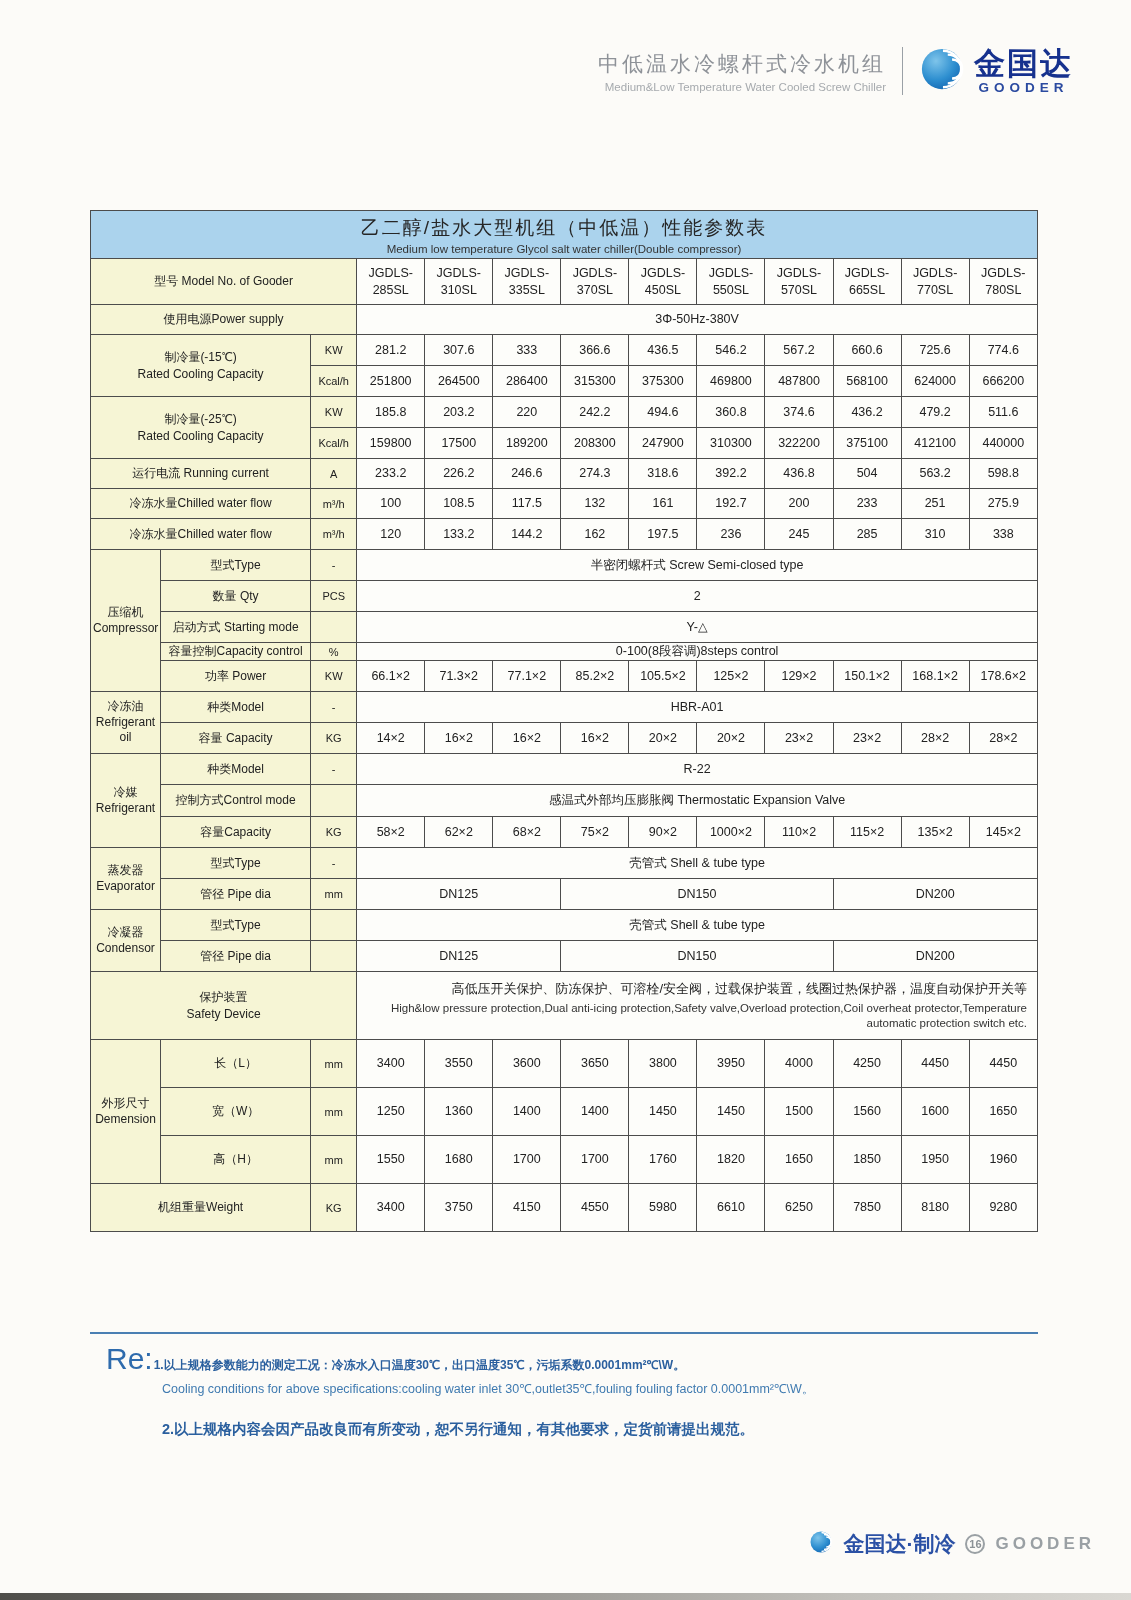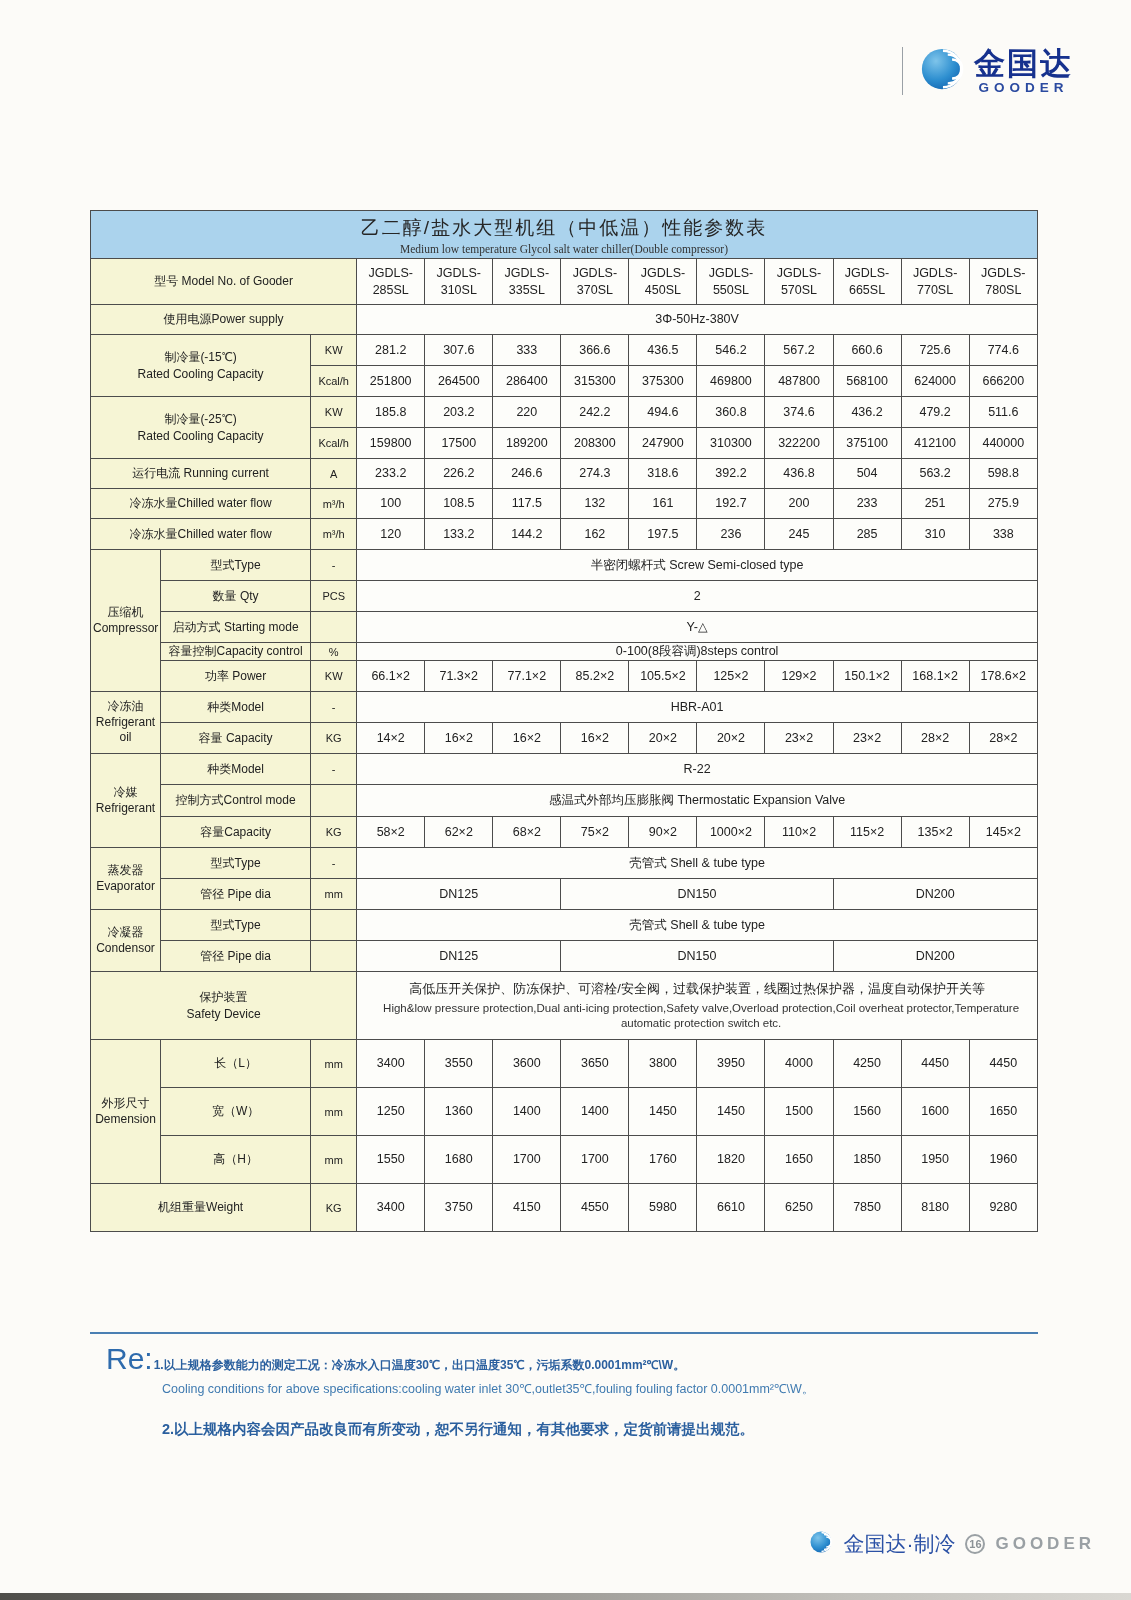--- a/index.html
+++ b/index.html
@@ -20,55 +20,59 @@
   .logo-texts { text-align:center; }
   .logo-cn { font-size:31px; font-weight:bold; color:#16318e; letter-spacing:2px; line-height:1; }
   .logo-en { font-size:13.5px; font-weight:bold; color:#2b4aa0; letter-spacing:5px; margin-top:1px; }
   
   table.spec { position:absolute; top:210px; left:90px; width:948px;
     border-collapse:collapse; table-layout:fixed; background:#fdfdfa; }
   td { border:1px solid #4c4c4c; text-align:center; vertical-align:middle;
     padding:0 2px; font-size:12.5px; color:#222; overflow:hidden; }
   td.title { background:#abd3ed; }
   td.title .ln0 { font-size:19px; letter-spacing:2px; color:#262626; }
-  td.title .ln1 { font-size:11.5px; margin-top:2px; color:#333;font-family:Liberation Serif, serif; }
+  td.title .ln1 { font-size:11.5px; margin-top:2px; color:#333; }
   td.group, td.label, td.unit { background:#f6f5d5; }
   td.group { font-size:12px; line-height:1.3; }
   td.label { font-size:12px; line-height:1.35; }
   td.unit  { font-size:11px; }
   td.val   { font-size:12.5px; line-height:1.3; background:#fdfdfa; }
-  td.safety { text-align:center; padding:8px 10px; }
+  td.safety { text-align:right; padding:8px 10px; }
   td.safety .ln0 { font-size:13px; margin-bottom:3px; }
   td.safety .ln1 { font-size:11.5px; line-height:1.3; color:#333;margin-left:8px; }
   
   .notes-rule { position:absolute; left:90px; top:1332px; width:948px; height:2px; background:#4a7fb3; }
   .notes { position:absolute; left:106px; top:1342px; width:950px; }
   .note1 { display:flex; align-items:baseline; }
   .re { font-size:30px; color:#2e6bad; margin-right:1px; }
   .n1cn { font-size:12px; font-weight:bold; color:#2a5f9e; }
   .n1en { font-size:12.5px; color:#3f7ab0; margin-left:56px; margin-top:4px; }
   .note2 { margin-left:56px; margin-top:22px; }
   .n2cn { font-size:14.5px; font-weight:bold; color:#2a5f9e; }
   .n2en { font-size:12.5px; color:#3f7ab0; margin-top:6px; }
   
   .footer { position:absolute; top:1530px; right:36px; display:flex; align-items:center; gap:10px; }
-  .footer-cn { font-size:21px; font-weight:normal; color:#2b51a5; }
+  .footer-cn { font-size:21px; font-weight:bold; color:#2b51a5; }
   .badge { width:20px; height:20px; border-radius:50%; border:2px solid #9aa0a4;
     color:#8c9296; font-size:11px; font-weight:bold;
     display:inline-flex; align-items:center; justify-content:center; }
   .footer-en { font-size:17px; font-weight:bold; color:#9aa0a4; letter-spacing:4px; }
   .bottom-bar { position:absolute; bottom:0; left:0; width:100%; height:7px;
     background:linear-gradient(90deg,#4e4d49,#8a8884 35%,#c2c0bb 75%,#dad8d3); }
 </style>
 </head>
 <body>
 
 <div class="page">
 
   <div class="header">
+    <div class="header-titles">
+      <div class="header-cn">中低温水冷螺杆式冷水机组</div>
+      <div class="header-en">Medium&amp;Low Temperature Water Cooled Screw Chiller</div>
+    </div>
     <div class="header-divider"></div>
     <div class="logo">
       <span>
         <svg width="46" height="46" viewBox="0 0 48 48">
           <defs>
             <radialGradient id="g1" cx="35%" cy="30%" r="85%">
               <stop offset="0" stop-color="#7ec4ea"></stop>
                 <stop offset="0.55" stop-color="#2e8fd0"></stop>
                 <stop offset="1" stop-color="#0d5cab"></stop>
             </radialGradient>

